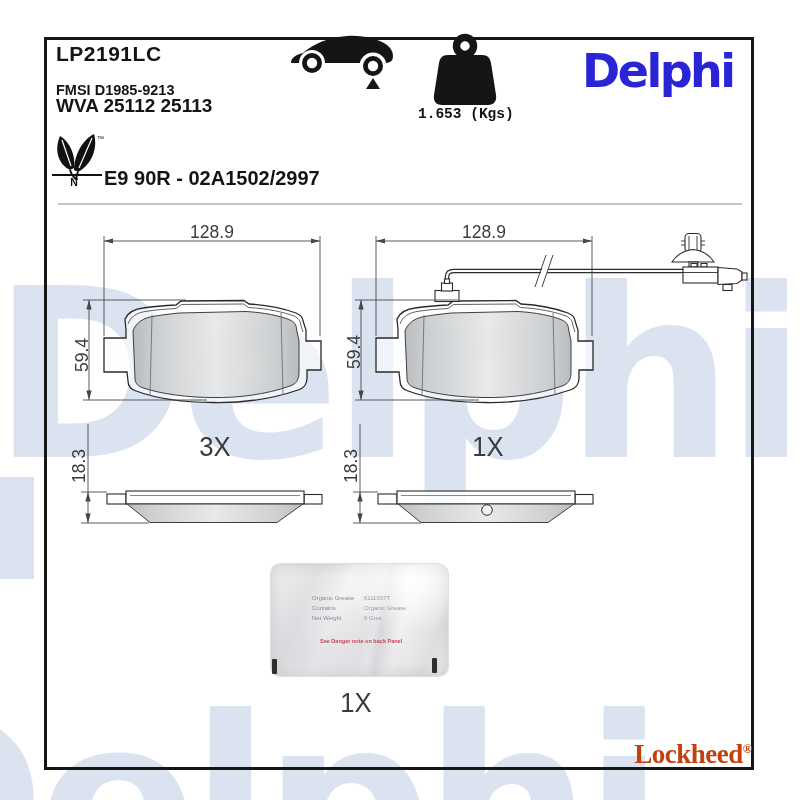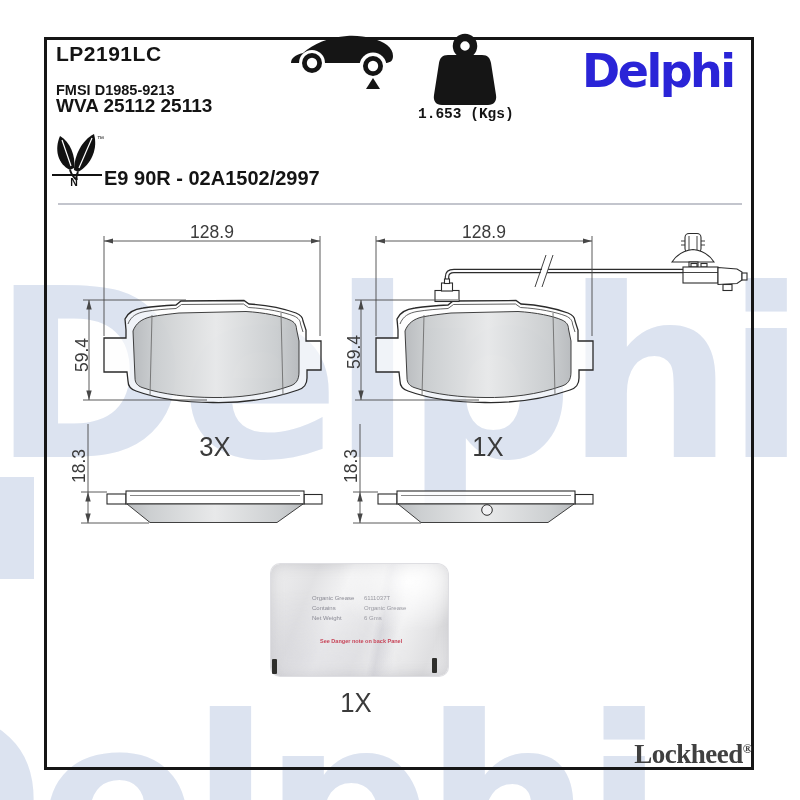--- a/index.html
+++ b/index.html
@@ -83,21 +83,21 @@
   .p-val  { font-size:6px; color:#9a9aa2; }
   .p-warn { position:absolute; left:49px; top:74px; font-size:6px; color:#c74458;
     white-space:nowrap; transform:scaleX(.92); transform-origin:left; font-weight:bold; }
   .mark { position:absolute; width:5px; height:15px; background:#2f2f2d; border-radius:1px; }
   .mark-l { left:1px;  top:95px; }
   .mark-r { left:161px; top:94px; }
 
   
   .lockheed { position:absolute; left:600px; top:739px; width:152px; text-align:right;
     z-index:3; font-family:"Liberation Serif", serif; font-weight:bold; font-size:27px;
-    color:#404040; letter-spacing:-.5px; white-space:nowrap; }
+    color:#c2410c; letter-spacing:-.5px; white-space:nowrap; }
   .lockheed sup { font-size:13px; }
 </style>
 </head>
 <body>
 
 <div class="page">
 
   <div class="watermark wm1">Delphi</div>
   <div class="watermark wm2">Delphi</div>
   <div class="wm-block"></div>

